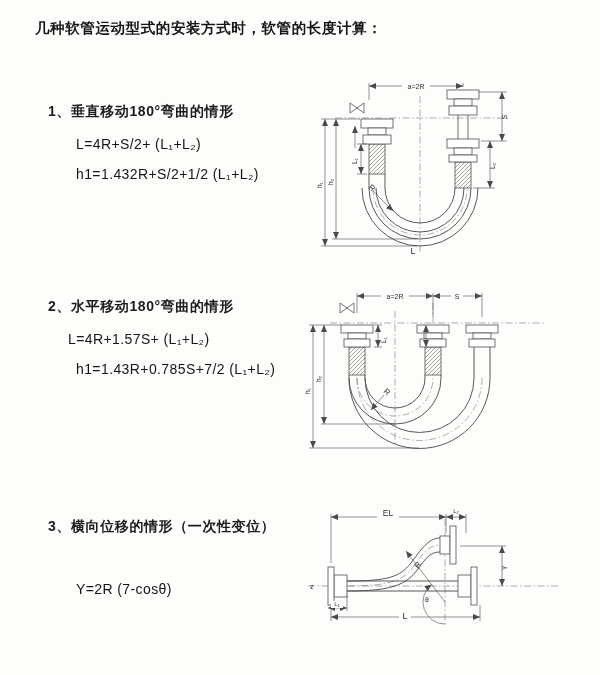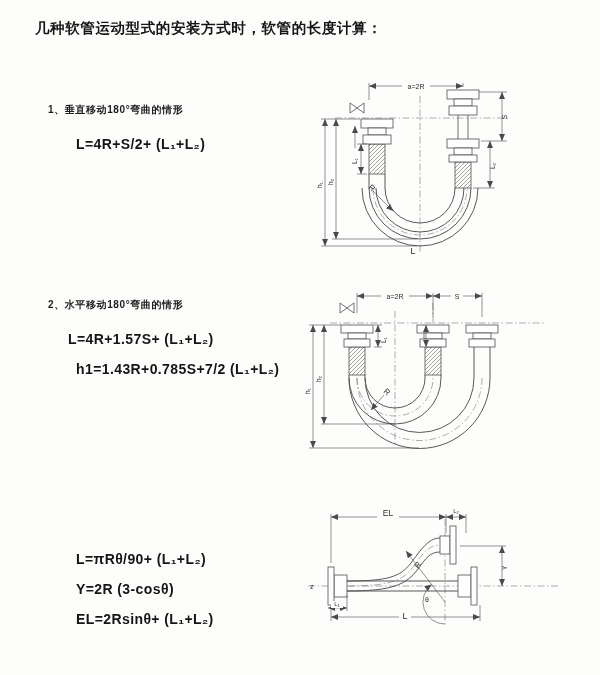--- a/index.html
+++ b/index.html
@@ -1,22 +1,22 @@
 <!DOCTYPE html>
 <html><head>
 <meta charset="utf-8">
 <style>
   html,body{margin:0;padding:0;background:#fff;}
   .canvas{
     position:relative;width:600px;height:675px;background:#fdfdfc;overflow:hidden;
     font-family:"Liberation Sans","DejaVu Sans",sans-serif;color:#1a1a1a;
   }
-  .abs{position:absolute;white-space:nowrap;font-weight:bold;}
+  .abs{position:absolute;white-space:nowrap;}
   .doc-title{font-size:14.5px;font-weight:700;letter-spacing:.6px;color:#161616;}
-  .sec-heading{font-size:10px;font-weight:700;letter-spacing:.6px;color:#1c1c1c;}
+  .sec-heading{font-size:14px;font-weight:700;letter-spacing:.6px;color:#1c1c1c;}
   .formula{font-size:14px;letter-spacing:.4px;color:#151515;}
   svg{position:absolute;overflow:visible;}
   svg text{font-family:"Liberation Sans","DejaVu Sans",sans-serif;fill:#2e2e2e;}
   .dimline{stroke:#4a4a4a;stroke-width:.6;fill:none;}
   .cline{stroke:#6a6a6a;stroke-width:.55;fill:none;stroke-dasharray:7 2.5 1.5 2.5;}
   .fit{stroke:#4f4f4f;stroke-width:.8;fill:#ffffff;}
   .hose{stroke:#4f4f4f;stroke-width:.95;fill:none;}
   .lblbg{fill:#fdfdfc;stroke:none;}
 </style>
 </head>
@@ -35,20 +35,21 @@
       <pattern id="hatch" width="4" height="4" patternUnits="userSpaceOnUse">
         <path d="M0,4 L4,0" stroke="#8c8c8c" stroke-width="0.8"></path>
       </pattern>
     </defs>
   </svg>
 
   <div class="abs doc-title" style="left:35px;top:19px">几种软管运动型式的安装方式时，软管的长度计算：</div>
 
   <div class="abs sec-heading" style="left:48px;top:103px">1、垂直移动180°弯曲的情形</div>
   <div class="abs formula" style="left:76px;top:136px">L=4R+S/2+ (L₁+L₂)</div>
+  <div class="abs formula" style="left:76px;top:166px">h1=1.432R+S/2+1/2 (L₁+L₂)</div>
 
   <svg style="left:305px;top:70px" width="240" height="190" viewBox="0 0 240 190">
 
     <g class="cline">
       <path d="M115,26 V184"></path>
       <path d="M30,48 H204"></path>
       <path d="M68,118 A47,47 0 0 0 162,118"></path>
     </g>
 
     <g class="hose">
@@ -165,23 +166,22 @@
     <rect class="lblbg" x="81" y="8" width="28" height="9"></rect>
     <text x="95" y="15.5" text-anchor="middle" font-size="7">a=2R</text>
     <rect class="lblbg" x="151" y="8" width="12" height="9"></rect>
     <text x="157" y="15.5" text-anchor="middle" font-size="7">S</text>
     <text transform="translate(10,108) rotate(-90)" text-anchor="middle" font-size="6.5">h₁</text>
     <text transform="translate(21,96) rotate(-90)" text-anchor="middle" font-size="6.5">h₂</text>
     <text transform="translate(86,57) rotate(-90)" text-anchor="middle" font-size="6.5">L₁</text>
     <text transform="translate(83,109) rotate(42)" font-size="8">R</text>
   </svg>
 
-  <div class="abs formula" style="left:76px;top:551px">L=πRθ/90+ (L₁+L₂)</div>
-  <div class="abs formula" style="left:76px;top:581px">Y=2R (3-cosθ)</div>
-  <div class="abs formula" style="left:76px;top:611px">EL=2Rsinθ+ (L₁+L₂)</div>
+  <div class="abs sec-heading" style="left:48px;top:518px">3、横向位移的情形（一次性变位）</div>
+  <div class="abs formula" style="left:76px;top:581px">Y=2R (7-cosθ)</div>
 
   <svg style="left:300px;top:505px" width="285" height="145" viewBox="0 0 285 145">
     <g class="cline">
       <path d="M8,81 H258"></path>
       <path d="M145,14 V122"></path>
       <path d="M47,81 C90,81 103,76 114,61 C123,48 129,40 140,40"></path>
     </g>
     <g class="hose">
       <path d="M47,76 H158 M47,86 H158"></path>
       <path d="M47,76 C88,76 100,72 111,58 C120,46 128,33 140,33"></path>

